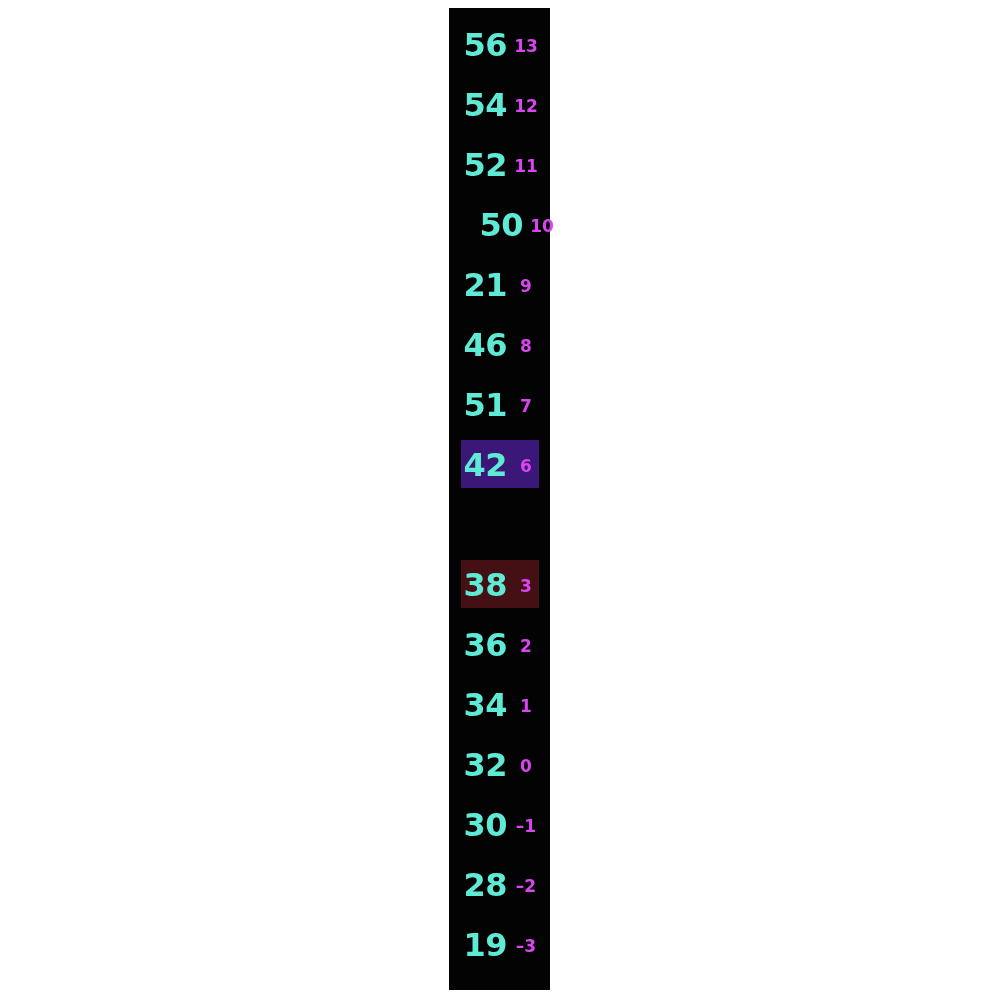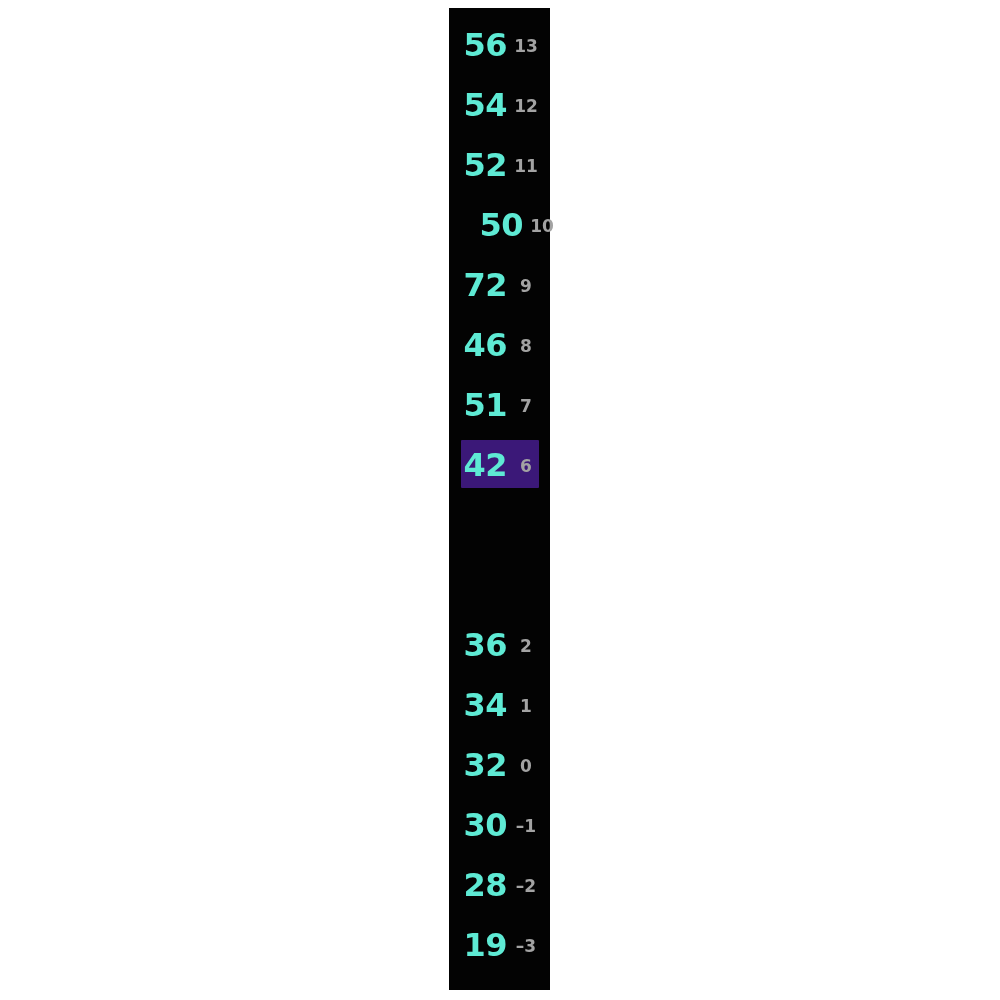--- a/index.html
+++ b/index.html
@@ -76,21 +76,21 @@
   }
 
   .c-value {
     position: absolute;
     left: 62px;
     top: 0;
     width: 30px;
     height: 60px;
     line-height: 62px;
     text-align: center;
-    color: #a3a3a3;
+    color: #d946ef;
     font-size: 17px;
     font-weight: bold;
     font-family: "DejaVu Sans", sans-serif;
   }
 </style>
 </head>
 <body>
 
 <div id="stage">
   <div id="strip">
@@ -113,41 +113,48 @@
         </div>
       </div>
       <div class="scale-row" style="top: 187px; margin-left: 16px;">
         <div class="row-inner">
           <div class="f-value">50</div>
           <div class="c-value">10</div>
         </div>
       </div>
       <div class="scale-row" style="top: 247px;">
         <div class="row-inner">
-          <div class="f-value">72</div>
+          <div class="f-value">21</div>
           <div class="c-value">9</div>
         </div>
       </div>
       <div class="scale-row" style="top: 307px;">
         <div class="row-inner">
           <div class="f-value">46</div>
           <div class="c-value">8</div>
         </div>
       </div>
       <div class="scale-row" style="top: 367px;">
         <div class="row-inner">
           <div class="f-value">51</div>
           <div class="c-value">7</div>
         </div>
       </div>
       <div class="scale-row" style="top: 427px;">
         <div class="band" style="background: rgb(59, 24, 120);"></div>
         <div class="row-inner">
           <div class="f-value">42</div>
           <div class="c-value">6</div>
+        </div>
+      </div>
+      <div class="scale-row" style="top: 547px;">
+        <div class="band" style="background: rgb(69, 16, 19);"></div>
+        <div class="row-inner">
+          <div class="f-value">38</div>
+          <div class="c-value">3</div>
         </div>
       </div>
       <div class="scale-row" style="top: 607px;">
         <div class="row-inner">
           <div class="f-value">36</div>
           <div class="c-value">2</div>
         </div>
       </div>
       <div class="scale-row" style="top: 667px;">
         <div class="row-inner">

